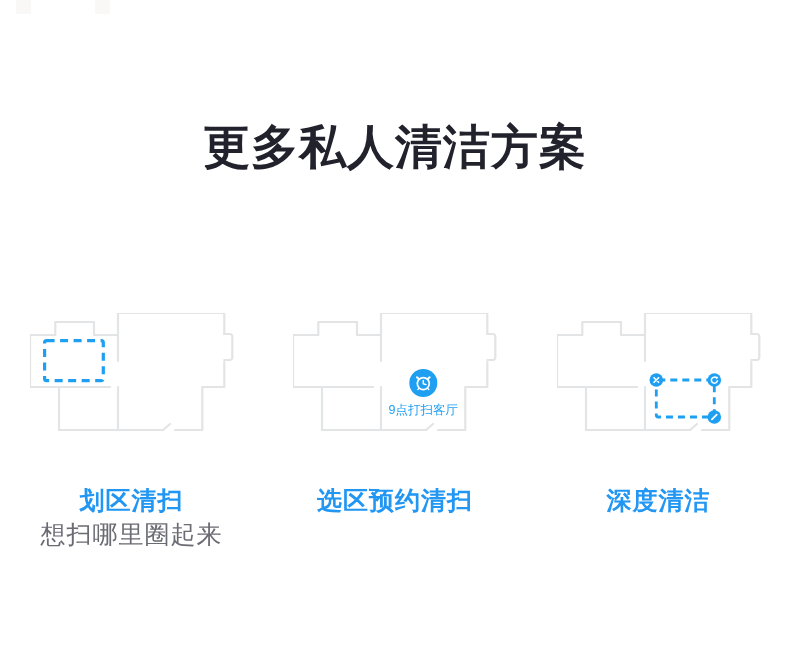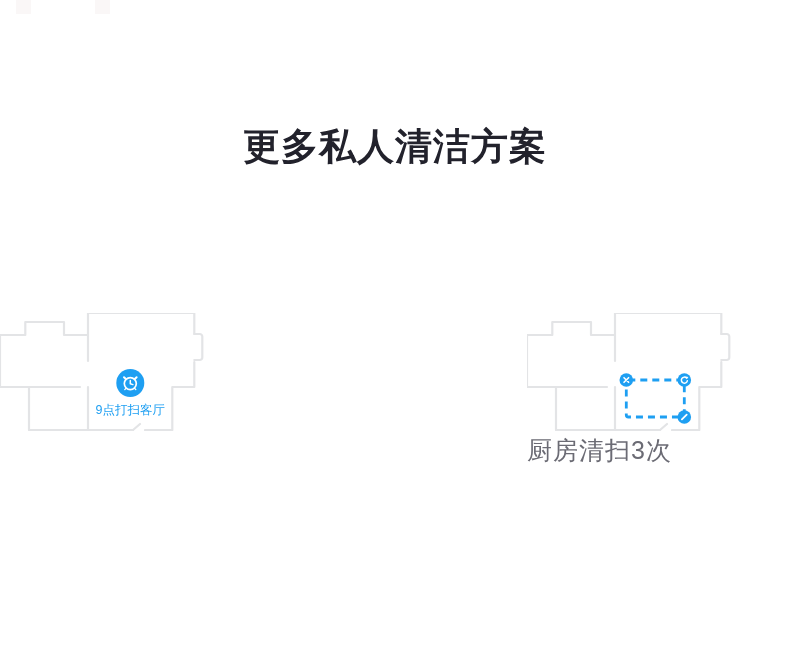--- a/index.html
+++ b/index.html
@@ -9,36 +9,37 @@
     font-family:"Liberation Sans","DejaVu Sans",sans-serif;
   }
   .watermark-square{position:absolute;top:0;width:15px;height:14px;background:#faf7f7;}
   .wm1{left:16px;}
   .wm2{left:95px;}
 
   .heading{
     margin:118px 0 0 0;
     text-align:center;
     color:#22222c;
-    font-size:37px;
+    font-size:47px;
     font-weight:bold;
     line-height:57px;
     letter-spacing:1px;
   }
 
   .features{
     position:absolute;
     top:313px;left:0;right:0;
     display:flex;
     justify-content:space-between;
   }
   .feature-col{
     width:263px;
     display:flex;
     flex-direction:column;
+    align-items:center;
   }
   .plan-wrap{width:204px;height:118px;}
   .feature-title{
     margin-top:54px;
     font-size:25px;
     font-weight:bold;
     color:#2196f3;
     line-height:30px;
     letter-spacing:1px;
   }
@@ -62,20 +63,37 @@
 
 <div class="watermark-square wm1"></div>
 <div class="watermark-square wm2"></div>
 
 <h1 class="heading">
   <span>更多私人清洁方案</span><br>
 </h1>
 
 <div class="features">
 
+  <div class="feature-col">
+    <svg class="plan-wrap" viewBox="0 0 204 118">
+      <g>
+        <path class="plan-stroke" d="M0,22 H25.3 V9 H64 V22 H88 V0 H194.3 V21"></path>
+        <path class="plan-stroke" d="M194.3,21 h5.5 a2.5,2.5 0 0 1 2.5,2.5 v21 a2.5,2.5 0 0 1 -2.5,2.5 h-5.5"></path>
+        <path class="plan-stroke" d="M194.3,49 V74 H172.3 V117 H145"></path>
+        <path class="plan-stroke" d="M133,117 L140,111"></path>
+        <path class="plan-stroke" d="M133,117 H29 V74 H0 V22"></path>
+        <path class="plan-stroke" d="M88,22 V48"></path>
+        <path class="plan-stroke" d="M88,74 V117"></path>
+        <path class="plan-stroke" d="M0,74 H80"></path>
+      </g>
+      <rect class="zone-dash" x="14.6" y="27.7" width="58.7" height="40" rx="2" stroke-width="3.2" stroke-dasharray="8 5.5"></rect>
+    </svg>
+    <div class="feature-title">划区清扫</div>
+    <div class="feature-subtitle">想扫哪里圈起来</div>
+  </div>
 
   <div class="feature-col">
     <svg class="plan-wrap" viewBox="0 0 204 118">
       <g>
         <path class="plan-stroke" d="M0,22 H25.3 V9 H64 V22 H88 V0 H194.3 V21"></path>
         <path class="plan-stroke" d="M194.3,21 h5.5 a2.5,2.5 0 0 1 2.5,2.5 v21 a2.5,2.5 0 0 1 -2.5,2.5 h-5.5"></path>
         <path class="plan-stroke" d="M194.3,49 V74 H172.3 V117 H145"></path>
         <path class="plan-stroke" d="M133,117 L140,111"></path>
         <path class="plan-stroke" d="M133,117 H29 V74 H0 V22"></path>
         <path class="plan-stroke" d="M88,22 V48"></path>
@@ -86,20 +104,21 @@
         <circle class="badge-fill" cx="0" cy="0" r="14"></circle>
         <circle class="badge-glyph" cx="0" cy="0.6" r="6" stroke-width="1.7"></circle>
         <path class="badge-glyph" d="M0,-2.4 L0,0.8 L2.6,1.6" stroke-width="1.5"></path>
         <path class="badge-glyph" d="M-4.5,-4 L-6.3,-5.8" stroke-width="2"></path>
         <path class="badge-glyph" d="M4.5,-4 L6.3,-5.8" stroke-width="2"></path>
         <path class="badge-glyph" d="M-4.4,5.4 L-5.5,6.6" stroke-width="1.4"></path>
         <path class="badge-glyph" d="M4.4,5.4 L5.5,6.6" stroke-width="1.4"></path>
       </g>
       <text class="overlay-label" x="130.3" y="100.5" text-anchor="middle">9点打扫客厅</text>
     </svg>
+    <div class="feature-title">选区预约清扫</div>
   </div>
 
   <div class="feature-col">
     <svg class="plan-wrap" viewBox="0 0 204 118">
       <g>
         <path class="plan-stroke" d="M0,22 H25.3 V9 H64 V22 H88 V0 H194.3 V21"></path>
         <path class="plan-stroke" d="M194.3,21 h5.5 a2.5,2.5 0 0 1 2.5,2.5 v21 a2.5,2.5 0 0 1 -2.5,2.5 h-5.5"></path>
         <path class="plan-stroke" d="M194.3,49 V74 H172.3 V117 H145"></path>
         <path class="plan-stroke" d="M133,117 L140,111"></path>
         <path class="plan-stroke" d="M133,117 H29 V74 H0 V22"></path>
@@ -115,16 +134,16 @@
       <g transform="translate(157.3,67)">
         <circle class="badge-fill" cx="0" cy="0" r="6.8"></circle>
         <path class="badge-glyph" d="M2.2,-2 A3 3 0 1 0 3,0.8" stroke-width="1.5"></path>
         <path d="M1.2,-3.6 L4.1,-2.9 L2.5,-0.8 Z" fill="#ffffff"></path>
       </g>
       <g transform="translate(157.3,104)">
         <circle class="badge-fill" cx="0" cy="0" r="6.8"></circle>
         <path class="badge-glyph" d="M-2.4,2.4 L2.4,-2.4" stroke-width="1.8"></path>
       </g>
     </svg>
-    <div class="feature-subtitle">厨房清扫3次</div>
+    <div class="feature-title">深度清洁</div>
   </div>
 
 </div>
 
 </body></html>

